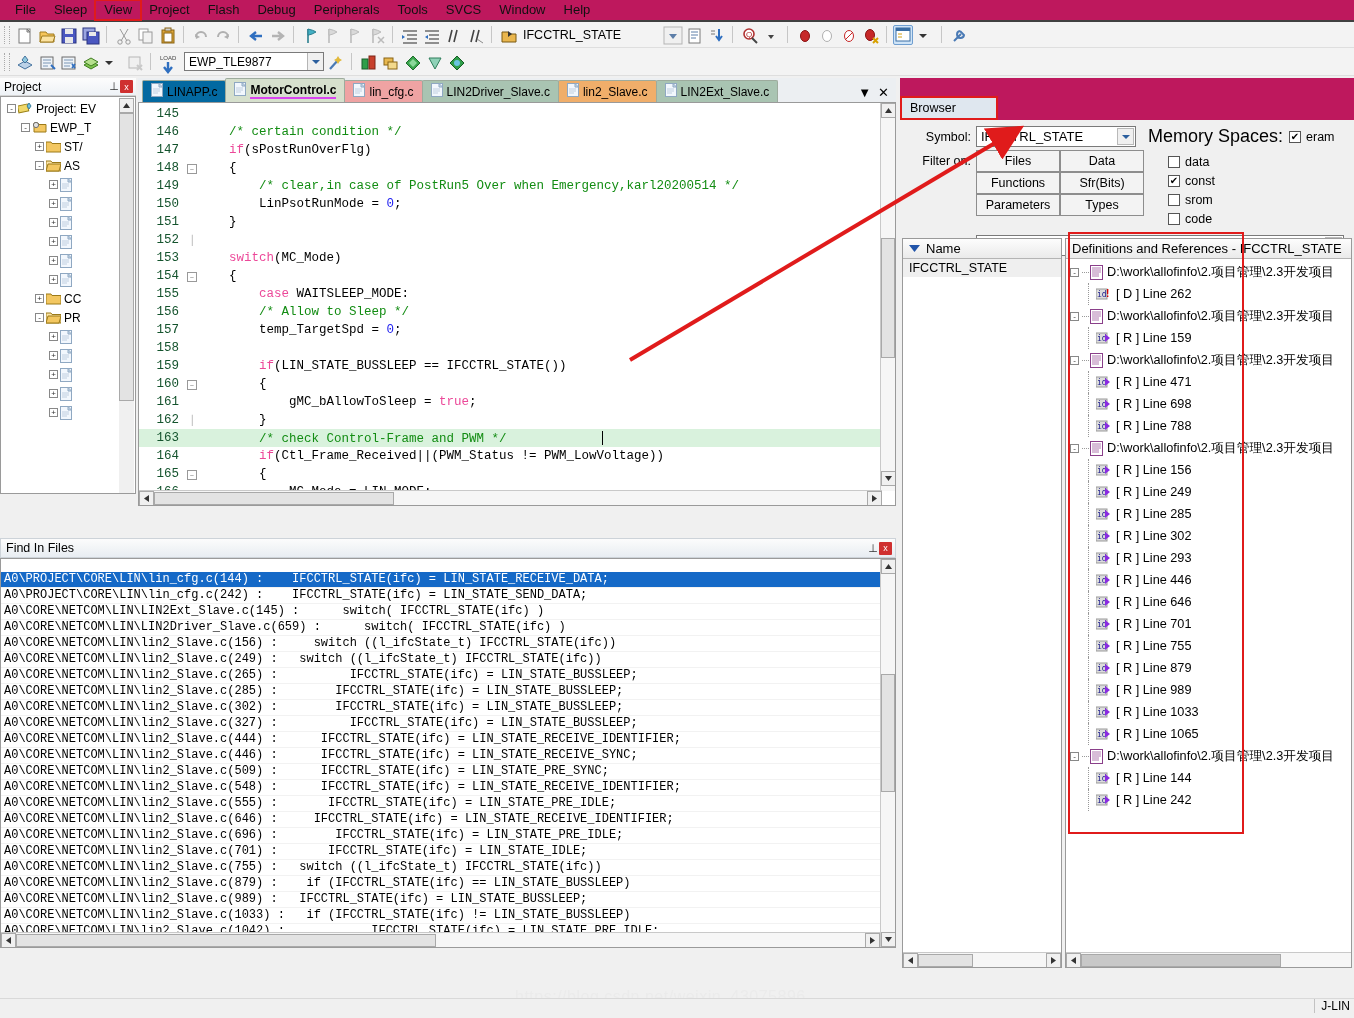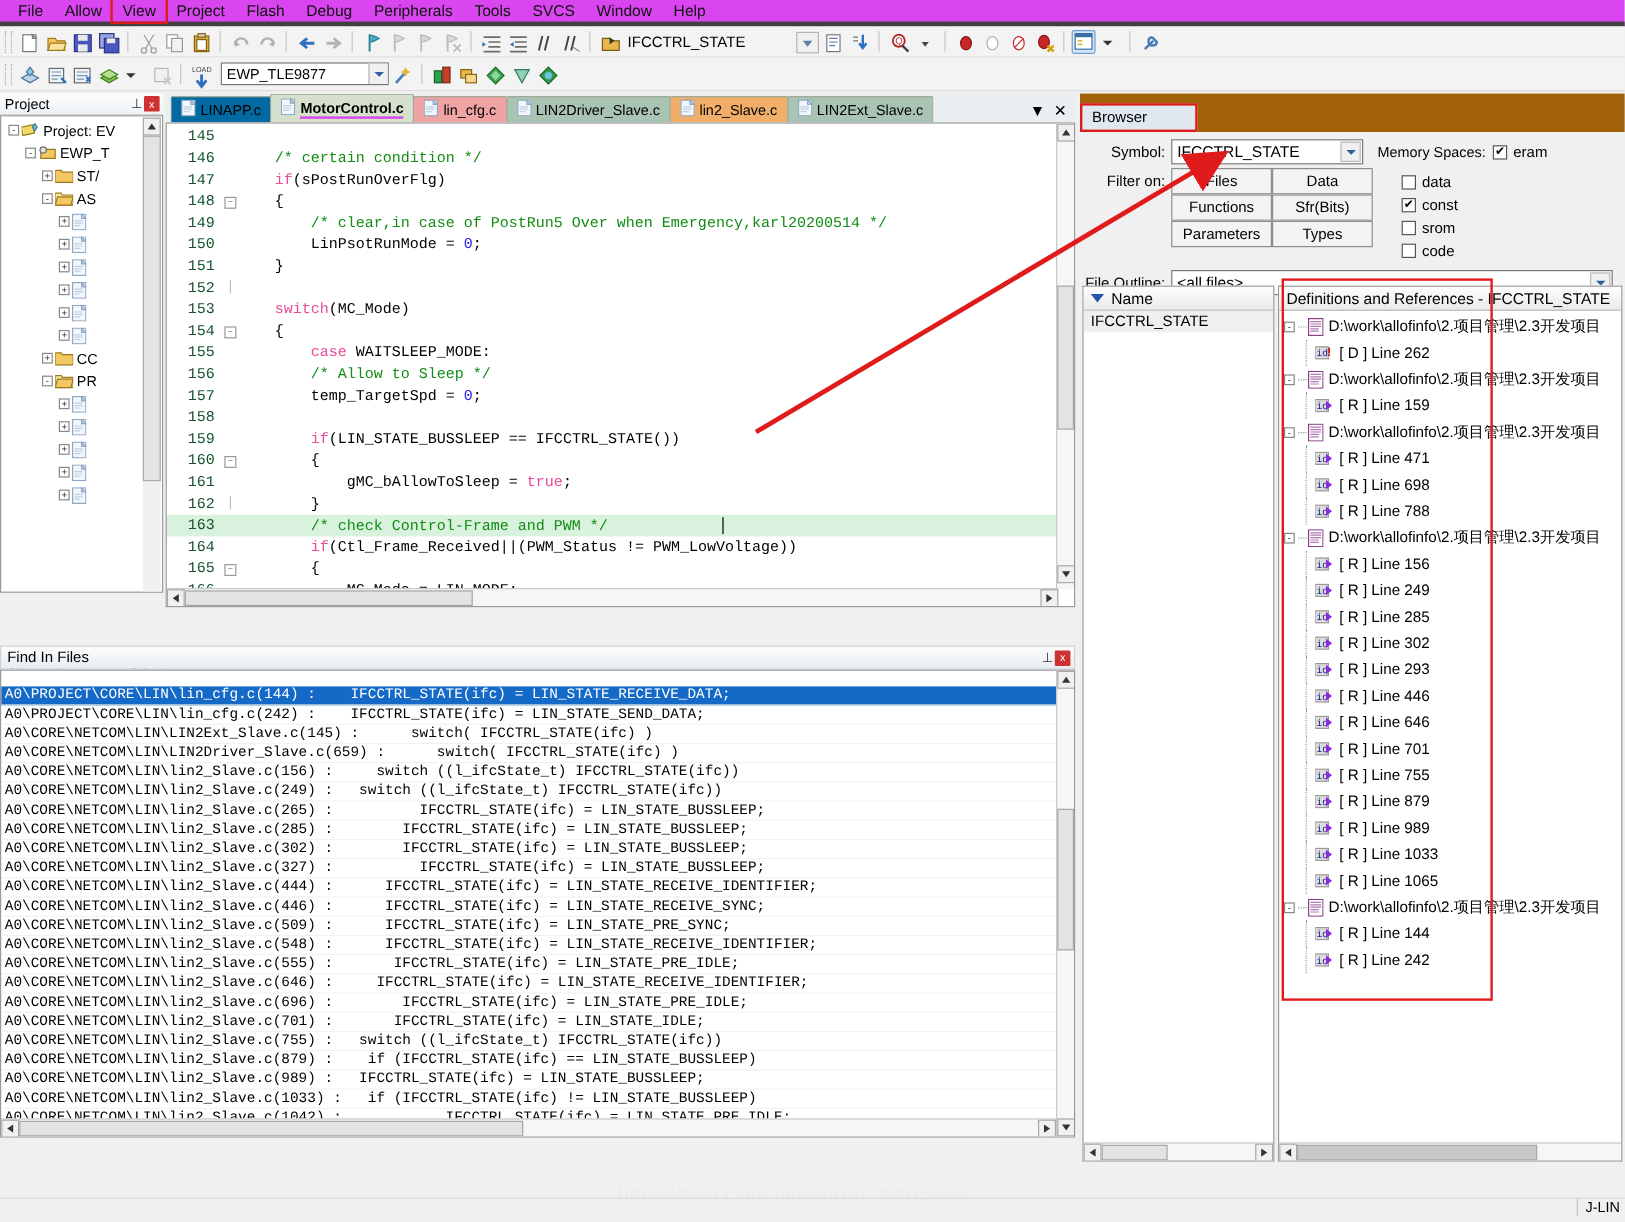--- a/index.html
+++ b/index.html
@@ -8,24 +8,24 @@
     width:1354px; height:1018px;
     font-family:"Liberation Sans", sans-serif;
     font-size:12px;
     background:#f0f0f0;
     color:#000;
     overflow:hidden;
     position:relative;
   }
   
   #menubar {
-    height:22px; background:#d946ef;
+    height:22px; background:#be185d;
     display:flex; align-items:center;
     padding-left:6px;
-    border-bottom:4px solid #404040;
+    border-bottom:2px solid #404040;
   }
   .menu-item {
     padding:2px 9px; font-size:13px; color:#111;
     line-height:16px; cursor:default;
   }
   .menu-item.active { outline:2px solid #e01b1b; padding:1px 8px; }
 
   
   .toolbar {
     height:26px; background:#f3f3f3;
@@ -133,21 +133,21 @@
     background:#fff; border:1px solid #9a9a9a; overflow:hidden;
     font-family:"Liberation Mono","DejaVu Sans Mono",monospace; font-size:12px;
   }
   .fif-row { height:16px; white-space:pre; padding-left:3px; border-bottom:1px solid #f2f2f2;}
   .fif-row.sel { background:#1569c7; color:#fff; }
   #fif-vscroll{position:absolute;right:0;top:0;width:15px;height:388px;background:#f6f6f6;border-left:1px solid #c9c9c9;}
   #fif-hscroll{position:absolute;left:0;bottom:0;width:879px;height:15px;background:#f6f6f6;border-top:1px solid #c9c9c9;display:flex;align-items:center;}
 
   
   #browser { position:absolute; left:900px; top:0; width:454px; height:900px; background:#f0f0f0; }
-  #browser-cap-wrap{height:32px;display:flex;align-items:flex-end;background:#a16207;}
+  #browser-cap-wrap{height:42px;display:flex;align-items:flex-end;background:#be185d;}
   #browser-cap{height:24px;min-width:98px;background:#dfe7ef;border:2px solid #e01b1b;display:flex;align-items:center;padding:0 8px;font-size:12.5px;}
   #browser-form{position:relative;height:140px;background:#f0f0f0;padding-top:6px;}
   .frow{display:flex;align-items:center;margin-bottom:3px;}
   .flabel{width:76px;text-align:right;padding-right:5px;font-size:12.5px;}
   .fcombo{height:21px;background:#fff;border:1px solid #7a7a7a;display:flex;align-items:center;padding-left:4px;font-size:13px;position:relative;}
   .fcombo .abx{position:absolute;right:1px;top:1px;width:17px;height:17px;background:#f0f0f0;border:1px solid #b9b9b9;display:flex;align-items:center;justify-content:center;}
   .fbtn{height:22px;border:1px solid #8d8d8d;background:#f3f3f3;display:flex;align-items:center;justify-content:center;font-size:12.5px;}
   .chk{width:12px;height:12px;border:1px solid #555;background:#fff;display:flex;align-items:center;justify-content:center;font-size:10px;line-height:10px;margin-right:5px;}
   #name-col{position:absolute;left:2px;top:160px;width:160px;height:730px;background:#fff;border:1px solid #9a9a9a;overflow:hidden;}
   .col-head{height:20px;background:linear-gradient(#fdfdfd,#eaeaea);border-bottom:1px solid #b4b4b4;display:flex;align-items:center;gap:6px;padding-left:6px;font-size:13px;}
@@ -165,21 +165,21 @@
   #jlink{position:absolute;right:4px;top:0px;font-size:12px;border-left:1px solid #c2c2c2;padding-left:6px;}
   #watermark{position:absolute;left:515px;top:988px;font-size:16px;color:#ebebeb;letter-spacing:.5px;user-select:none;}
 
   #arrow-svg{position:absolute;left:0;top:0;width:1354px;height:1018px;pointer-events:none;}
 </style>
 </head>
 <body>
 
 <div id="menubar">
     <div class="menu-item">File</div>
-    <div class="menu-item">Allow</div>
+    <div class="menu-item">Sleep</div>
     <div class="menu-item active">View</div>
     <div class="menu-item">Project</div>
     <div class="menu-item">Flash</div>
     <div class="menu-item">Debug</div>
     <div class="menu-item">Peripherals</div>
     <div class="menu-item">Tools</div>
     <div class="menu-item">SVCS</div>
     <div class="menu-item">Window</div>
     <div class="menu-item">Help</div>
   </div>
@@ -901,21 +901,21 @@
 
       <div class="frow">
         <div class="flabel">Symbol:</div>
         <div class="fcombo" style="width:160px">
           <span>IFCCTRL_STATE</span>
           <span class="abx">
               <i class="cbx-arrow"></i>
             </span>
         </div>
         <div style="width:12px"></div>
-        <div style="font-size:12px">Memory Spaces:</div>
+        <div style="font-size:18px">Memory Spaces:</div>
         <div style="width:6px"></div>
         <div id="mem-first" style="display:flex;align-items:center;font-size:12.5px;">
             <div style="display: flex; align-items: center; height: 19px; font-size: 12.5px;">
               <span class="chk">✔</span>
               <span>eram</span>
             </div>
           </div>
       </div>
 
       <div style="display:flex;">

